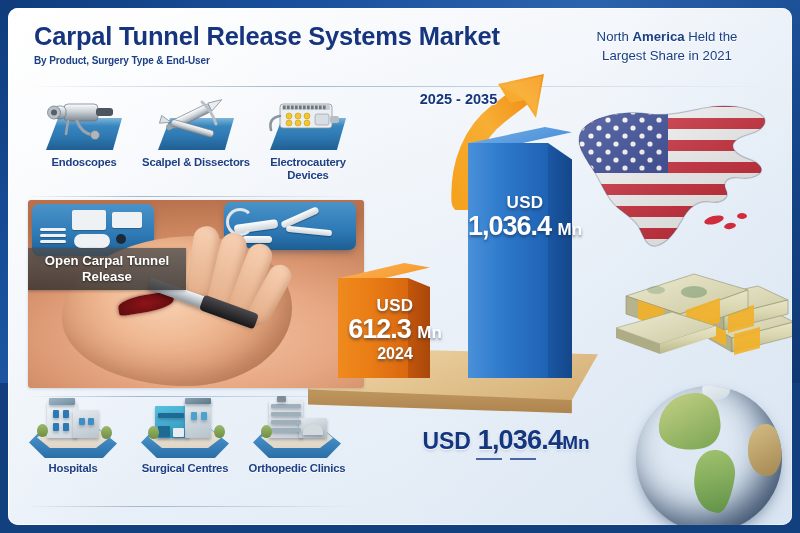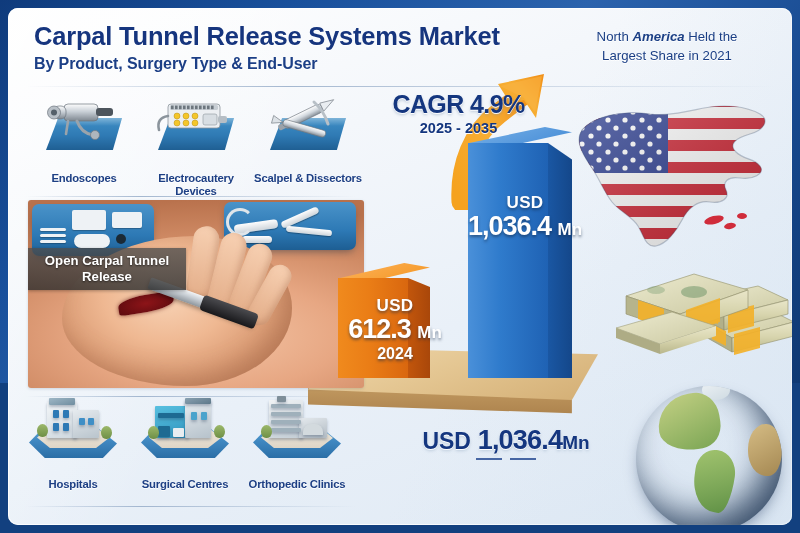--- a/index.html
+++ b/index.html
@@ -25,48 +25,48 @@
     background:linear-gradient(115deg,rgba(255,255,255,.55) 0%,rgba(255,255,255,0) 35%,rgba(255,255,255,0) 60%,rgba(210,225,240,.45) 100%);
   }
 
   
   #header{position:absolute;left:26px;top:14px;width:560px;z-index:6;}
   #title{
     font-size:25.5px;font-weight:bold;color:#16357e;letter-spacing:-.2px;
     line-height:1.1;text-shadow:0 1px 0 rgba(255,255,255,.9);
   }
   #subtitle{
-    margin-top:5px;font-size:16px;font-weight:bold;color:#1c3f86;
+    margin-top:5px;font-size:10px;font-weight:bold;color:#1c3f86;
     letter-spacing:-.1px;text-shadow:0 1px 0 rgba(255,255,255,.9);
   }
   .hairline{
     position:absolute;height:1px;
     background:linear-gradient(90deg,rgba(160,180,205,0) 0%,rgba(150,172,200,.85) 35%,rgba(160,180,205,0) 100%);
   }
   #hair-top{left:18px;top:78px;width:748px;}
   #hair-prod{left:18px;top:188px;width:330px;}
   #hair-end{left:18px;top:388px;width:330px;}
   #hair-bottom{left:18px;top:498px;width:330px;}
 
   
   #na-headline{
     position:absolute;right:20px;top:20px;width:210px;text-align:center;z-index:6;
     font-size:13.2px;line-height:1.42;color:#1b3f85;font-weight:normal;
     text-shadow:0 1px 0 rgba(255,255,255,.9);
   }
-  #na-headline b{font-weight:bold;font-style:italic;}
+  #na-headline b{font-weight:bold;}
 
   
   .icon-row{position:absolute;display:flex;z-index:5;}
   #product-row{left:20px;top:84px;width:336px;}
   #enduser-row{left:9px;top:390px;width:336px;}
   .icon-cell{flex:1;display:flex;flex-direction:column;align-items:center;}
   .icon-art{width:100px;height:62px;position:relative;}
   .icon-label{
-    margin-top:18px;font-size:11.3px;font-weight:bold;color:#1d3f84;text-align:center;
+    margin-top:2px;font-size:11.3px;font-weight:bold;color:#1d3f84;text-align:center;
     line-height:1.18;letter-spacing:-.2px;text-shadow:0 1px 0 rgba(255,255,255,.85);
   }
 
   
   .pedestal{
     position:absolute;left:12px;top:26px;width:76px;height:32px;
     background:linear-gradient(180deg,#3f8fc6 0%,#2f7ab4 55%,#1f5f93 100%);
     clip-path:polygon(16% 0%,100% 0%,88% 100%,0% 100%);
     box-shadow:0 4px 6px -3px rgba(20,50,90,.45);
   }
@@ -283,20 +283,46 @@
             <rect x="20" y="14" width="12" height="13" rx="5" fill="url(#mg1)" stroke="#6a737c" stroke-width=".7"></rect>
             <circle cx="20" cy="20.5" r="6.5" fill="#b9c0c7" stroke="#6a737c" stroke-width=".7"></circle>
             <circle cx="20" cy="20.5" r="3" fill="#55606a"></circle>
             <rect x="62" y="16" width="17" height="8" rx="3" fill="#4d555d"></rect>
             <path d="M43 29 q4 12 16 14" stroke="#9aa3ab" stroke-width="3" fill="none" stroke-linecap="round"></path>
             <circle cx="61" cy="43" r="4.5" fill="#aeb6bd" stroke="#70787f" stroke-width=".7"></circle>
             <path d="M34 29 l-2 13" stroke="#9aa3ab" stroke-width="2.6" stroke-linecap="round"></path>
           </svg>
         </div>
         <div class="icon-label">Endoscopes</div>
+      </div>
+
+      <div class="icon-cell">
+        <div class="icon-art">
+          <div class="pedestal"></div>
+          <svg width="100" height="62" viewBox="0 0 100 62" style="position:absolute;left:0;top:0;">
+            <defs>
+              <linearGradient id="mg2" x1="0" y1="0" x2="0" y2="1">
+                <stop offset="0" stop-color="#ffffff"></stop>
+                  <stop offset=".5" stop-color="#d2d8de"></stop>
+                  <stop offset="1" stop-color="#868f98"></stop>
+              </linearGradient>
+            </defs>
+            <g transform="rotate(-26 50 28)">
+              <rect x="26" y="18" width="42" height="9" rx="4" fill="url(#mg2)" stroke="#6f777f" stroke-width=".6"></rect>
+              <path d="M68 18 l14 3 -14 6 z" fill="#e9edf1" stroke="#6f777f" stroke-width=".6"></path>
+              <rect x="20" y="19.5" width="8" height="6" rx="2" fill="#9aa2aa"></rect>
+            </g>
+            <g transform="rotate(16 50 38)">
+              <rect x="24" y="34" width="44" height="7" rx="3.4" fill="url(#mg2)" stroke="#6f777f" stroke-width=".6"></rect>
+              <path d="M24 37.5 l-11 -4 0 8 z" fill="#dde2e7" stroke="#6f777f" stroke-width=".6"></path>
+            </g>
+            <path d="M56 10 q10 9 14 22" stroke="#b8c0c7" stroke-width="3" fill="none" stroke-linecap="round"></path>
+          </svg>
+        </div>
+        <div class="icon-label">Scalpel &amp; Dissectors</div>
       </div>
 
       <div class="icon-cell">
         <div class="icon-art">
           <div class="pedestal"></div>
           <svg width="100" height="62" viewBox="0 0 100 62" style="position:absolute;left:0;top:0;">
             <rect x="22" y="12" width="52" height="24" rx="3" fill="#eceff2" stroke="#8d959c" stroke-width=".8"></rect>
             <rect x="24" y="13" width="48" height="5" rx="1.6" fill="#c7ced4"></rect>
             <g fill="#6d767e">
               <rect x="25" y="13.6" width="2.6" height="3.6"></rect>
@@ -319,46 +345,20 @@
                 <circle cx="40" cy="31" r="3"></circle>
                 <circle cx="49" cy="31" r="3"></circle>
             </g>
             <rect x="57" y="22" width="14" height="11" rx="2" fill="#d8dee3" stroke="#8d959c" stroke-width=".6"></rect>
             <rect x="72" y="24" width="9" height="7" rx="2" fill="#b6bec5"></rect>
             <path d="M22 24 q-12 2 -9 14" stroke="#8b949c" stroke-width="2.6" fill="none" stroke-linecap="round"></path>
           </svg>
         </div>
         <div class="icon-label">Electrocautery Devices</div>
       </div>
-
-      <div class="icon-cell">
-        <div class="icon-art">
-          <div class="pedestal"></div>
-          <svg width="100" height="62" viewBox="0 0 100 62" style="position:absolute;left:0;top:0;">
-            <defs>
-              <linearGradient id="mg2" x1="0" y1="0" x2="0" y2="1">
-                <stop offset="0" stop-color="#ffffff"></stop>
-                  <stop offset=".5" stop-color="#d2d8de"></stop>
-                  <stop offset="1" stop-color="#868f98"></stop>
-              </linearGradient>
-            </defs>
-            <g transform="rotate(-26 50 28)">
-              <rect x="26" y="18" width="42" height="9" rx="4" fill="url(#mg2)" stroke="#6f777f" stroke-width=".6"></rect>
-              <path d="M68 18 l14 3 -14 6 z" fill="#e9edf1" stroke="#6f777f" stroke-width=".6"></path>
-              <rect x="20" y="19.5" width="8" height="6" rx="2" fill="#9aa2aa"></rect>
-            </g>
-            <g transform="rotate(16 50 38)">
-              <rect x="24" y="34" width="44" height="7" rx="3.4" fill="url(#mg2)" stroke="#6f777f" stroke-width=".6"></rect>
-              <path d="M24 37.5 l-11 -4 0 8 z" fill="#dde2e7" stroke="#6f777f" stroke-width=".6"></path>
-            </g>
-            <path d="M56 10 q10 9 14 22" stroke="#b8c0c7" stroke-width="3" fill="none" stroke-linecap="round"></path>
-          </svg>
-        </div>
-        <div class="icon-label">Scalpel &amp; Dissectors</div>
-      </div>
     </div>
 
     <div id="surgery-block">
 
       <div class="tray" id="tray-left">
         <div class="chip" style="left:40px;top:6px;width:34px;height:20px;"></div>
         <div class="chip" style="left:8px;top:24px;width:26px;height:3px;"></div>
         <div class="chip" style="left:8px;top:30px;width:26px;height:3px;"></div>
         <div class="chip" style="left:8px;top:36px;width:26px;height:3px;"></div>
         <div class="chip" style="left:42px;top:30px;width:36px;height:14px;border-radius:10px;"></div>
@@ -438,21 +438,20 @@
           <div class="b-box" style="left:24px;top:30px;width:30px;height:4px;background:#9fb0bb;"></div>
           <div class="b-box" style="left:56px;top:26px;width:20px;height:11px;background:#d3dade;border-radius:8px 8px 0 0;"></div>
           <div class="b-box" style="left:30px;top:-2px;width:9px;height:6px;background:#7e8e99;"></div>
           <div class="tree" style="left:14px;top:27px;"></div>
         </div>
         <div class="icon-label">Orthopedic Clinics</div>
       </div>
     </div>
 
     <div id="cagr-box">
-      <div id="cagr-main">CAGR 4.9%</div>
       <div id="cagr-years">2025 - 2035</div>
     </div>
 
     <div id="arrow-wrap">
       <svg width="130" height="150" viewBox="0 0 130 150">
         <defs>
           <linearGradient id="arrGrad" x1="0" y1="1" x2="1" y2="0">
             <stop offset="0" stop-color="#f5a21f"></stop>
               <stop offset=".55" stop-color="#f7ae34"></stop>
               <stop offset="1" stop-color="#f18e16"></stop>

